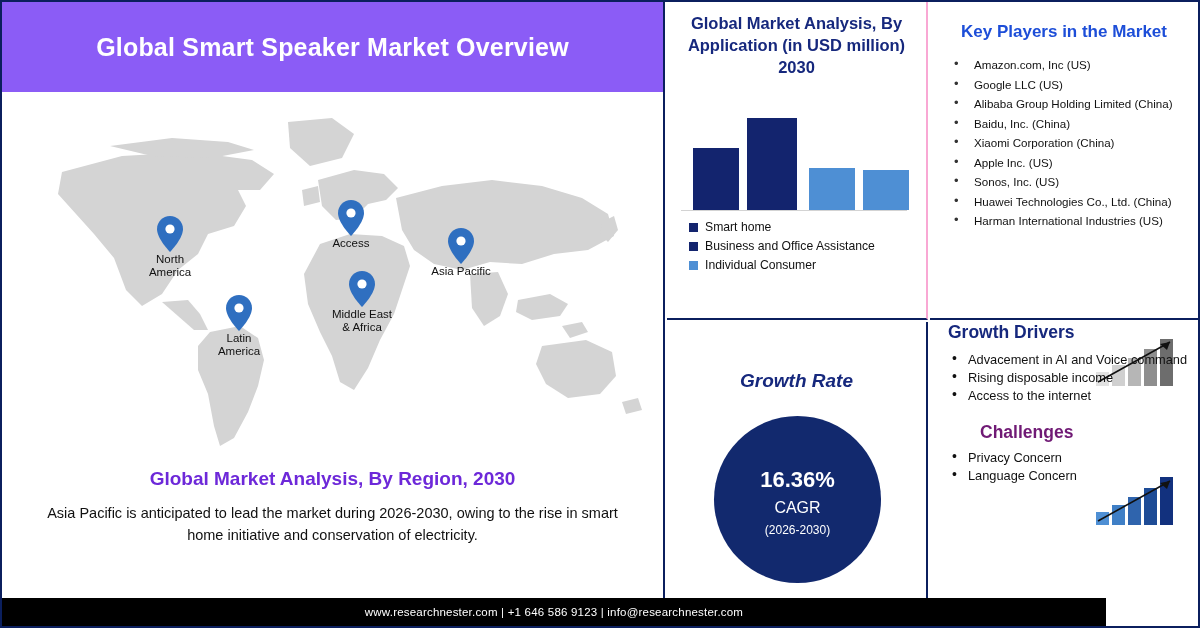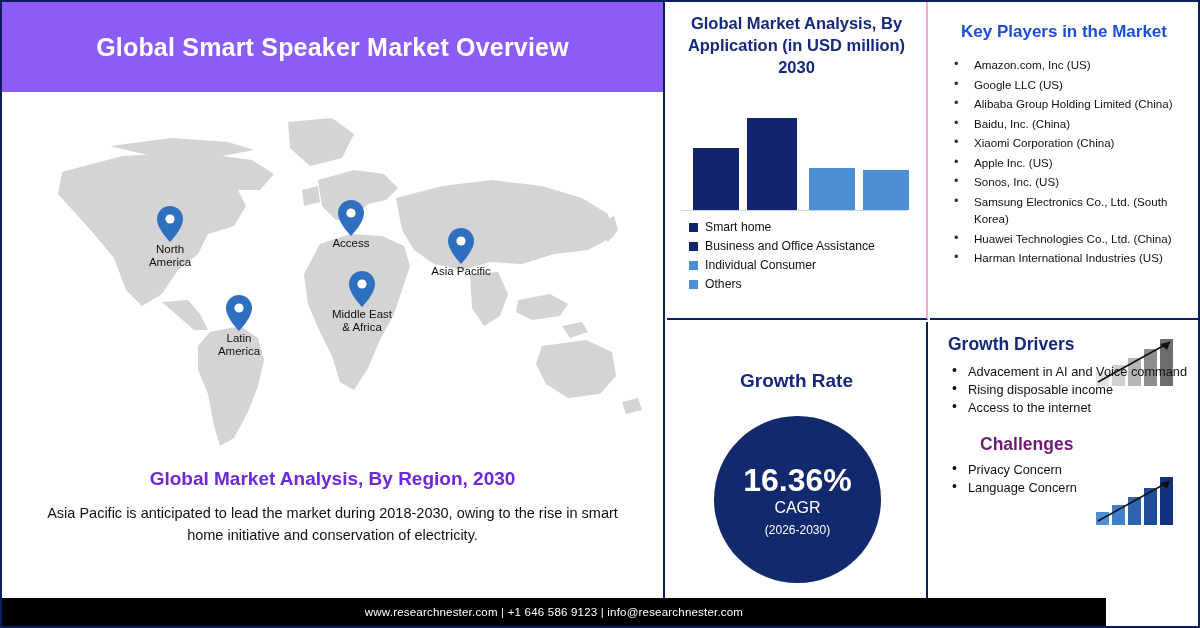--- a/index.html
+++ b/index.html
@@ -132,31 +132,32 @@
     width: 261px; height: 276px;
     border-right: 2px solid #0b1f5e;
     background: #ffffff;
   }
   .mid-bot h2 {
     margin-top: 48px;
     text-align: center;
     color: #16287d;
     font-size: 19px;
     font-weight: bold;
+    font-style: italic;
   }
   .donut {
     position: absolute; left: 47px; top: 94px;
     width: 167px; height: 167px;
     border-radius: 50%;
     background: #12296e;
     color: #ffffff;
     display: flex; flex-direction: column;
     align-items: center; justify-content: center;
   }
-  .donut .big { font-size: 32px; font-weight: bold; line-height: 34px; }
+  .donut .big { font-size: 22px; font-weight: bold; line-height: 34px; }
   .donut .mid { font-size: 16px; margin-top: 2px; }
   .donut .small { font-size: 12px; margin-top: 6px; }
 
   
   .right-top {
     position: absolute; left: 928px; top: 0;
     width: 268px; height: 318px;
     border-bottom: 2px solid #0b1f5e;
     background: #ffffff;
   }
@@ -181,21 +182,21 @@
     position: absolute; left: 8px; top: -1px;
     font-size: 13px; color: #333;
   }
 
   .right-bot {
     position: absolute; left: 928px; top: 320px;
     width: 268px; height: 276px;
     background: #ffffff;
   }
   .right-bot h2 {
-    margin-top: 12px; margin-left: 18px;
+    margin-left: 18px;
     color: #16287d; font-size: 17.5px; font-weight: bold;
   }
   .rb-list { margin: 8px 6px 0 22px; }
   .rb-list li {
     list-style: none; position: relative;
     padding-left: 16px;
     font-size: 12.8px; line-height: 17px;
     color: #111111; font-weight: 500;
     margin-bottom: 1px;
   }
@@ -244,21 +245,21 @@
           <path d="M516 206 L548 200 L566 210 L558 222 L530 226 L514 218 Z"></path>
           <path d="M560 232 L580 228 L586 238 L568 244 Z"></path>
 
           <path d="M540 252 L584 246 L610 258 L614 282 L598 300 L566 304 L544 290 L534 270 Z"></path>
           <path d="M620 308 L636 304 L640 316 L624 320 Z"></path>
 
           <path d="M600 128 L612 122 L616 136 L606 148 L598 140 Z"></path>
         </g>
       </svg>
 
-      <div class="pin" style="left:168px; top:112px;">
+      <div class="pin" style="left:168px; top:122px;">
         <div class="marker">
           <svg width="26" height="36" viewBox="0 0 26 36">
               <path d="M13 0C5.8 0 0 5.8 0 13c0 9.7 13 23 13 23s13-13.3 13-23C26 5.8 20.2 0 13 0z" fill="#2f6fc0"></path>
               <circle cx="13" cy="13" r="4.6" fill="#ffffff"></circle>
             </svg>
         </div>
         <div class="plabel">North<br>America</div>
       </div>
 
       <div class="pin" style="left:349px; top:106px;">
@@ -296,21 +297,21 @@
           <svg width="26" height="36" viewBox="0 0 26 36">
               <path d="M13 0C5.8 0 0 5.8 0 13c0 9.7 13 23 13 23s13-13.3 13-23C26 5.8 20.2 0 13 0z" fill="#2f6fc0"></path>
               <circle cx="13" cy="13" r="4.6" fill="#ffffff"></circle>
             </svg>
         </div>
         <div class="plabel">Latin<br>America</div>
       </div>
     </div>
 
     <div class="region-caption">Global Market Analysis, By Region, 2030</div>
-    <div class="region-note">Asia Pacific is anticipated to lead the market during 2018-2030, owing to the rise in smart home initiative and conservation of electricity.</div>
+    <div class="region-note">Asia Pacific is anticipated to lead the market during 2026-2030, owing to the rise in smart home initiative and conservation of electricity.</div>
   </div>
 
   <div class="mid-top">
     <h2>Global Market Analysis, By Application (in USD million) 2030</h2>
 
     <div class="appchart">
       <div class="abar" style="left:8px; width:46px; height:62px; background:#13246e;"></div>
       <div class="abar" style="left:62px; width:50px; height:92px; background:#13246e;"></div>
       <div class="abar" style="left:124px; width:46px; height:42px; background:#4e8fd4;"></div>
       <div class="abar" style="left:178px; width:46px; height:40px; background:#4e8fd4;"></div>
@@ -322,24 +323,20 @@
         <span class="legend-sw" style="background:#13246e;"></span>
         <span>Smart home</span>
       </div>
       <div class="legend-row">
         <span class="legend-sw" style="background:#13246e;"></span>
         <span>Business and Office Assistance</span>
       </div>
       <div class="legend-row">
         <span class="legend-sw" style="background:#4e8fd4;"></span>
         <span>Individual Consumer</span>
-      </div>
-      <div class="legend-row">
-        <span class="legend-sw" style="background:#4e8fd4;"></span>
-        <span>Others</span>
       </div>
     </div>
   </div>
 
   <div class="mid-bot">
     <h2>Growth Rate</h2>
     <div class="donut">
       <div class="big">16.36%</div>
       <div class="mid">CAGR</div>
       <div class="small">(2026-2030)</div>
@@ -349,21 +346,20 @@
   <div class="right-top">
     <h2>Key Players in the Market</h2>
     <ul class="players">
       <li>Amazon.com, Inc (US)</li>
       <li>Google LLC (US)</li>
       <li>Alibaba Group Holding Limited (China)</li>
       <li>Baidu, Inc. (China)</li>
       <li>Xiaomi Corporation (China)</li>
       <li>Apple Inc. (US)</li>
       <li>Sonos, Inc. (US)</li>
-      <li>Samsung Electronics Co., Ltd. (South Korea)</li>
       <li>Huawei Technologies Co., Ltd. (China)</li>
       <li>Harman International Industries (US)</li>
     </ul>
   </div>
 
   <div class="right-bot">
     <h2>Growth Drivers</h2>
 
     <div class="minichart" style="left:166px; top:16px; width:92px; height:48px;">
       <div class="mc-bar" style="left:0px;  width:13px; height:14px; background:#e2e2e2;"></div>

